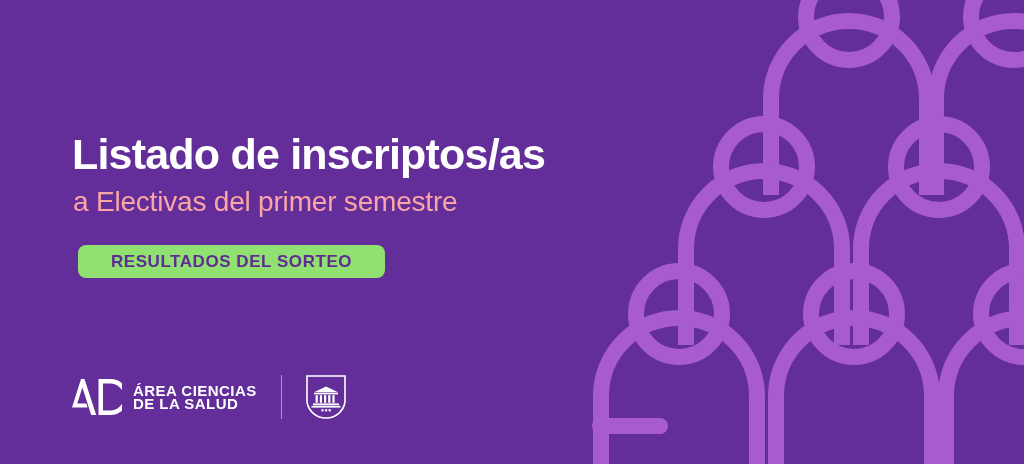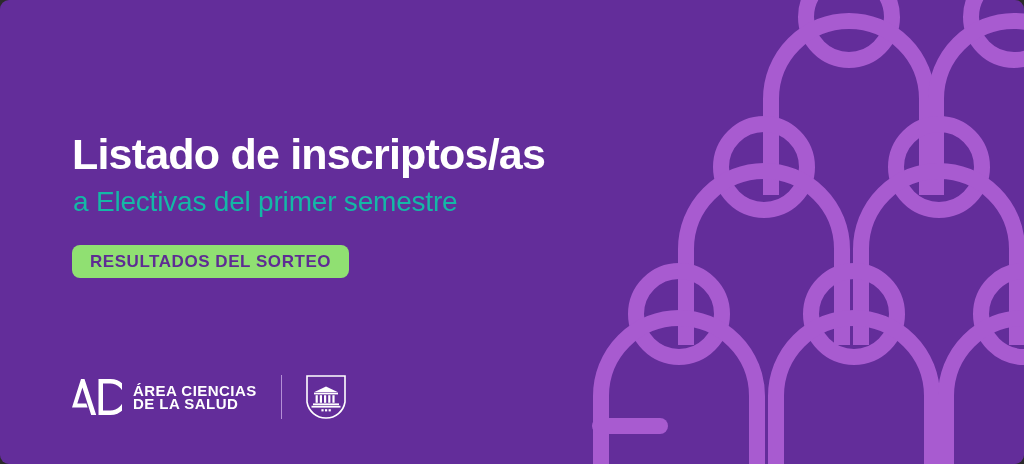--- a/index.html
+++ b/index.html
@@ -8,21 +8,20 @@
     padding: 0;
     background: #2b2b2b;
   }
   .banner {
     position: relative;
     width: 1024px;
     height: 464px;
     overflow: hidden;
     background: #632D9A;
     font-family: "Liberation Sans", "DejaVu Sans", sans-serif;
-    border-radius: 9px;
     -webkit-font-smoothing: antialiased;
   }
 
   
   .people-art {
     position: absolute;
     top: 0;
     right: 0;
     width: 440px;
     height: 464px;
@@ -52,31 +51,31 @@
   }
   .subtitle {
     position: absolute;
     left: 1px;
     top: 186px;
     margin: 0;
     font-size: 28px;
     line-height: 32px;
     font-weight: 400;
     letter-spacing: -0.2px;
-    color: #14b8a6;
+    color: #fca5a5;
     white-space: nowrap;
   }
   .badge {
     position: absolute;
-    left: 0;
+    left: 6px;
     top: 245px;
     height: 33px;
     display: inline-flex;
     align-items: center;
-    padding: 0 18px;
+    padding: 0 33px;
     border-radius: 8px;
     background: #90E072;
     color: #5E2C93;
     font-size: 17px;
     font-weight: 700;
     letter-spacing: 0.55px;
     white-space: nowrap;
     border: none;
     font-family: inherit;
     cursor: default;

